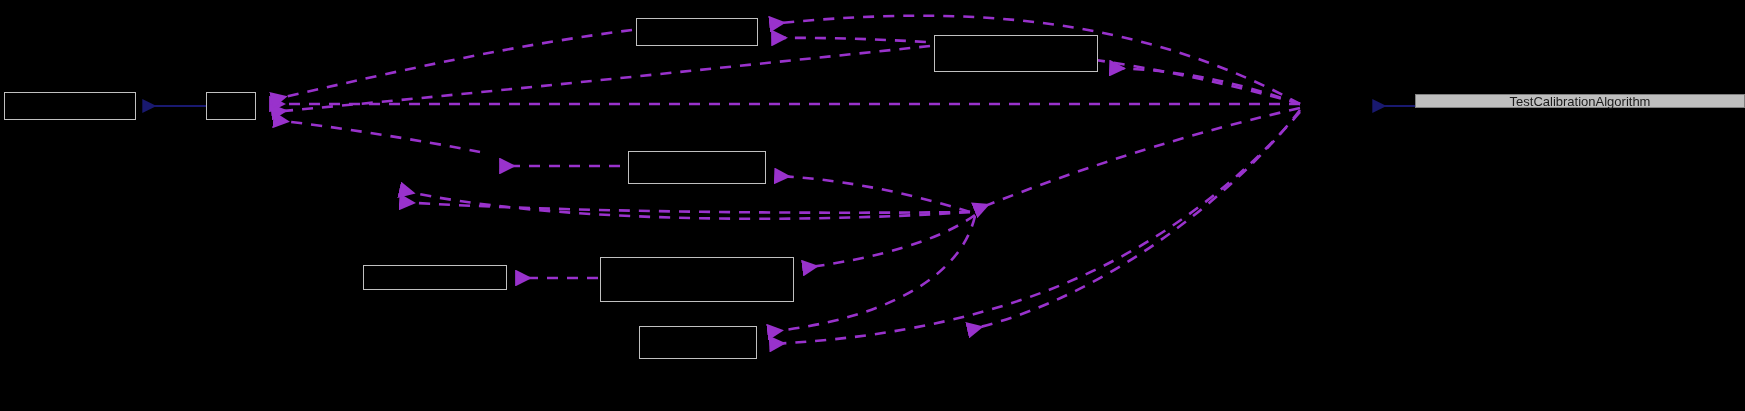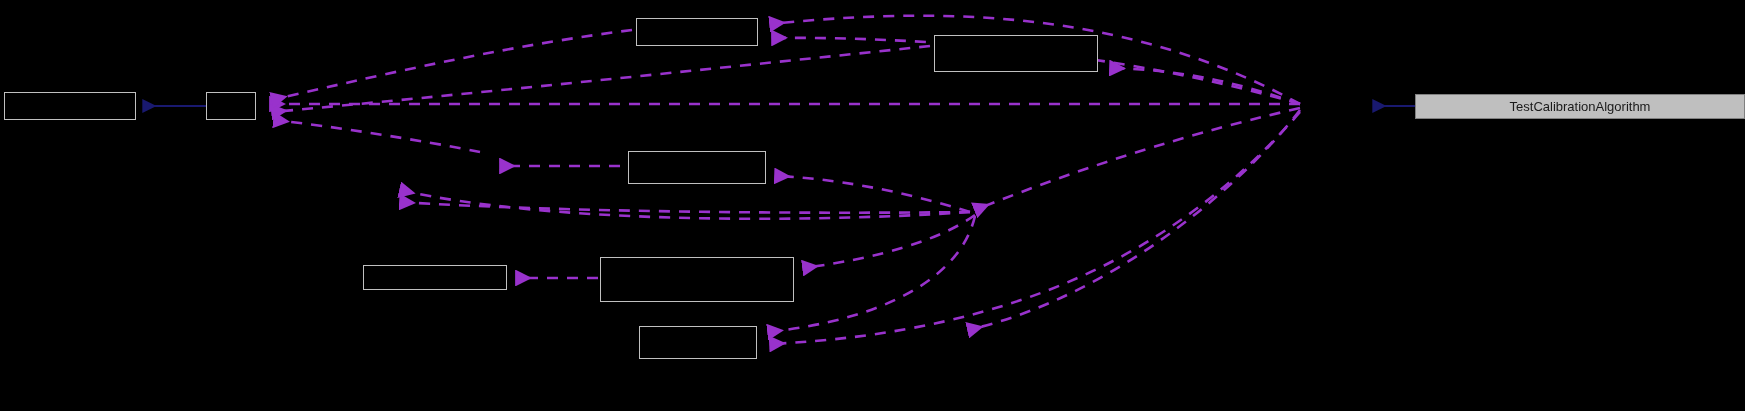--- a/index.html
+++ b/index.html
@@ -122,17 +122,17 @@
   </div>
   <div class="node" style="left: 363px; top: 265px; width: 144px; height: 25px;">
     <span class="node-label"></span>
   </div>
   <div class="node" style="left: 600px; top: 257px; width: 194px; height: 45px;">
     <span class="node-label"></span>
   </div>
   <div class="node" style="left: 639px; top: 326px; width: 118px; height: 33px;">
     <span class="node-label"></span>
   </div>
-  <div class="node filled" style="left: 1415px; top: 94px; width: 330px; height: 25px;">
+  <div class="node filled" style="left: 1415px; top: 94px; width: 330px; height: 14px;">
     <span class="node-label">TestCalibrationAlgorithm</span>
   </div>
 
 </div>
 
 </body></html>

